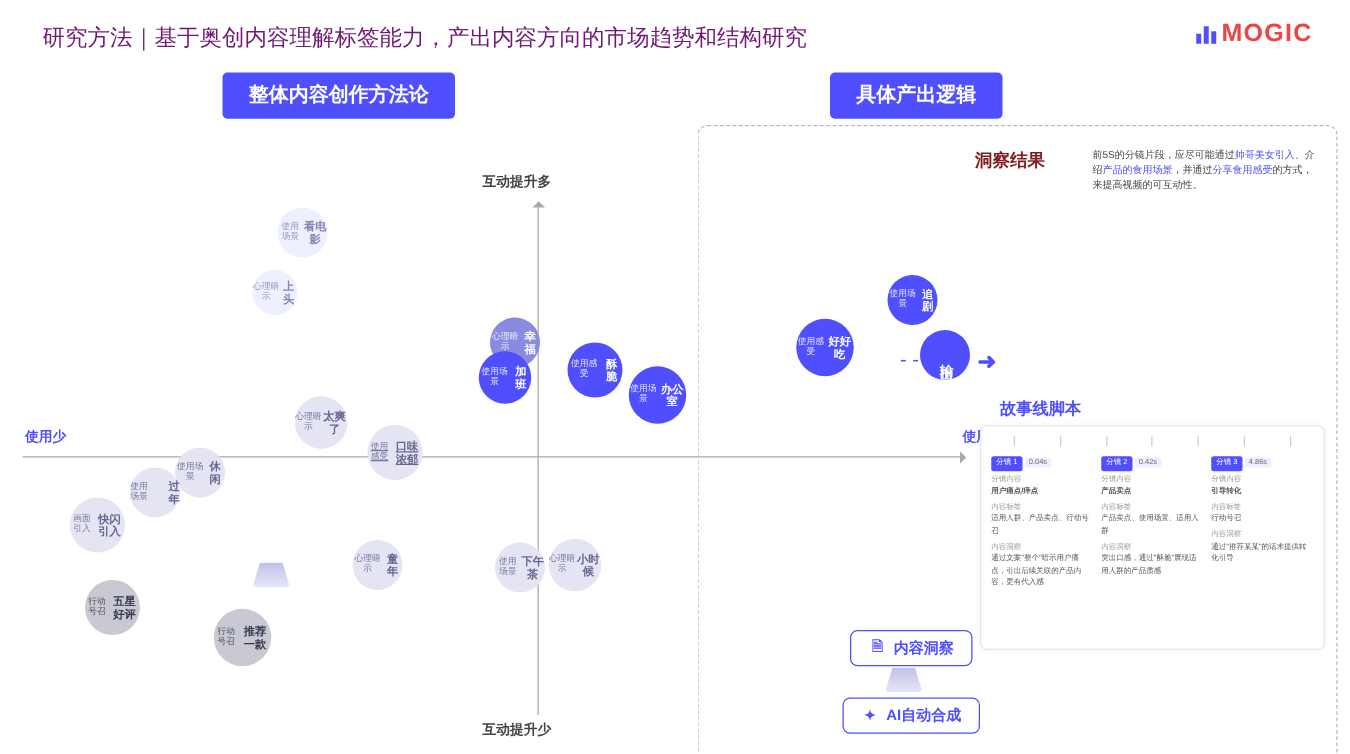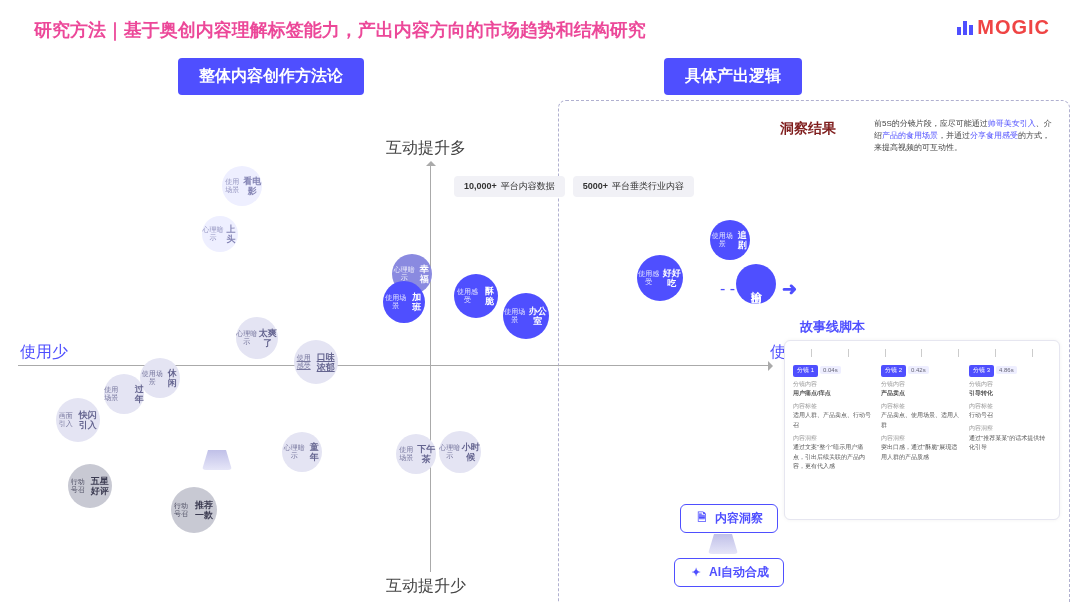--- a/index.html
+++ b/index.html
@@ -1,17 +1,17 @@
 <!DOCTYPE html>
 <html><head>
 <meta charset="utf-8">
 <style>
   *{margin:0;padding:0;box-sizing:border-box;font-family:"PingFang SC","Microsoft YaHei",sans-serif}
   body{width:1080px;height:603px;background:#fff;position:relative;overflow:hidden}
-  .title{position:absolute;left:34px;top:18px;font-size:18px;font-weight:700;color:#ec4899}
+  .title{position:absolute;left:34px;top:18px;font-size:18px;font-weight:400;color:#701a75}
   .logo{position:absolute;right:30px;top:16px;font-size:20px;font-weight:800;color:#ef4444;letter-spacing:1px;display:flex;align-items:center;gap:4px}
   .logo-bars{display:inline-flex;align-items:flex-end;gap:2px}
   .logo-bars span{width:4px;background:#4f4fff}
   .logo-bars span:nth-child(1){height:8px}
   .logo-bars span:nth-child(2){height:14px}
   .logo-bars span:nth-child(3){height:10px}
   .hdr-btn{position:absolute;top:58px;padding:8px 21px;background:#4f4fff;color:#fff;font-size:16px;font-weight:600;border-radius:4px}
   .hdr1{left:178px}
   .hdr2{left:664px}
   .right-panel{position:absolute;left:558px;top:100px;width:512px;height:600px;border:1px dashed #b0b0d0;border-radius:8px}
@@ -19,21 +19,21 @@
   .result-desc{position:absolute;left:874px;top:118px;font-size:8px;color:#444;width:180px;line-height:1.5}
   .result-desc .hl{color:#4f4fff}
   .data-chips{position:absolute;left:454px;top:176px;display:flex;flex-direction:column;gap:8px}
   .chip-row{display:flex;gap:8px}
   .chip{background:#f1f1f6;padding:4px 10px;border-radius:4px;font-size:9px;color:#333}
   .chip b{font-weight:700;margin-right:4px}
   .axis-v{position:absolute;left:430px;top:162px;width:1px;height:410px;background:#aaa}
   .axis-v::before{content:"";position:absolute;top:-6px;left:-4px;border:5px solid transparent;border-bottom-color:#aaa}
   .axis-h{position:absolute;left:18px;top:365px;width:754px;height:1px;background:#aaa}
   .axis-h::after{content:"";position:absolute;right:-6px;top:-4px;border:5px solid transparent;border-left-color:#aaa}
-  .axl{position:absolute;font-size:16px;color:#444;font-weight:400}
+  .axl{position:absolute;font-size:11px;color:#444;font-weight:700}
   .ax-top{left:386px;top:138px}
   .ax-bot{left:386px;top:576px}
   .ax-left{left:20px;top:342px;color:#4f4fff}
   .ax-right{left:770px;top:342px;color:#4f4fff}
   .bub{position:absolute;border-radius:50%;display:flex;align-items:center;justify-content:center;text-align:center;line-height:1.15}
   .bub .cat{font-size:7px;opacity:.85}
   .bub .val{font-size:9px;font-weight:700}
   .pale{background:#e4e4f3;color:#656590}
   .vlight{background:#eeefff;color:#8585b5}
   .gray{background:#c8c9d3;color:#3a3a50}
@@ -76,24 +76,20 @@
 <div class="hdr-btn hdr2">具体产出逻辑</div>
 
 <div class="right-panel"></div>
 
 <div class="result-title">洞察结果</div>
 <div class="result-desc">
   <span>前5S的分镜片段，应尽可能通过</span><span class="hl">帅哥美女引入</span><span>、介绍</span><span class="hl">产品的食用场景</span><span>，并通过</span><span class="hl">分享食用感受</span><span>的方式，来提高视频的可互动性。</span>
 </div>
 
 <div class="data-chips" id="chips">
-    <div class="chip-row">
-      <div class="chip"><b>10,000+</b>平台内容数据</div>
-      <div class="chip"><b>5000+</b>平台垂类行业内容</div>
-    </div>
   </div>
 
 <div class="axis-v"></div>
 <div class="axis-h"></div>
 <div class="axl ax-top">互动提升多</div>
 <div class="axl ax-bot">互动提升少</div>
 <div class="axl ax-left">使用少</div>
 <div class="axl ax-right">使用多</div>
 
 <div id="bubbles">

